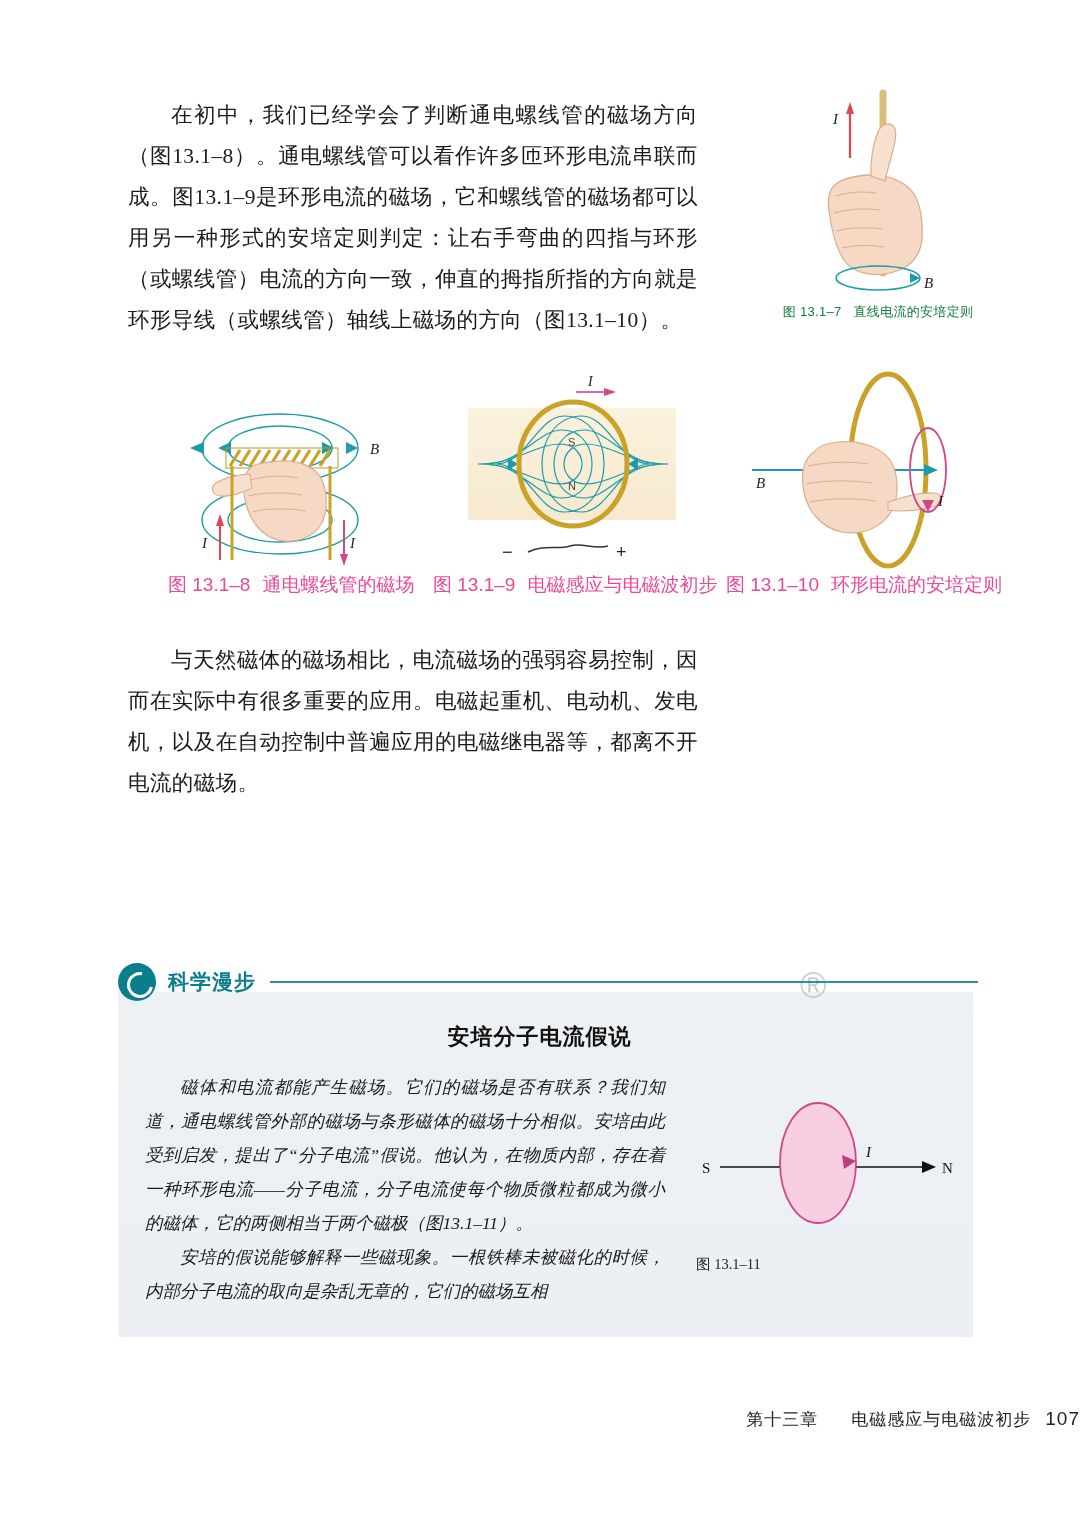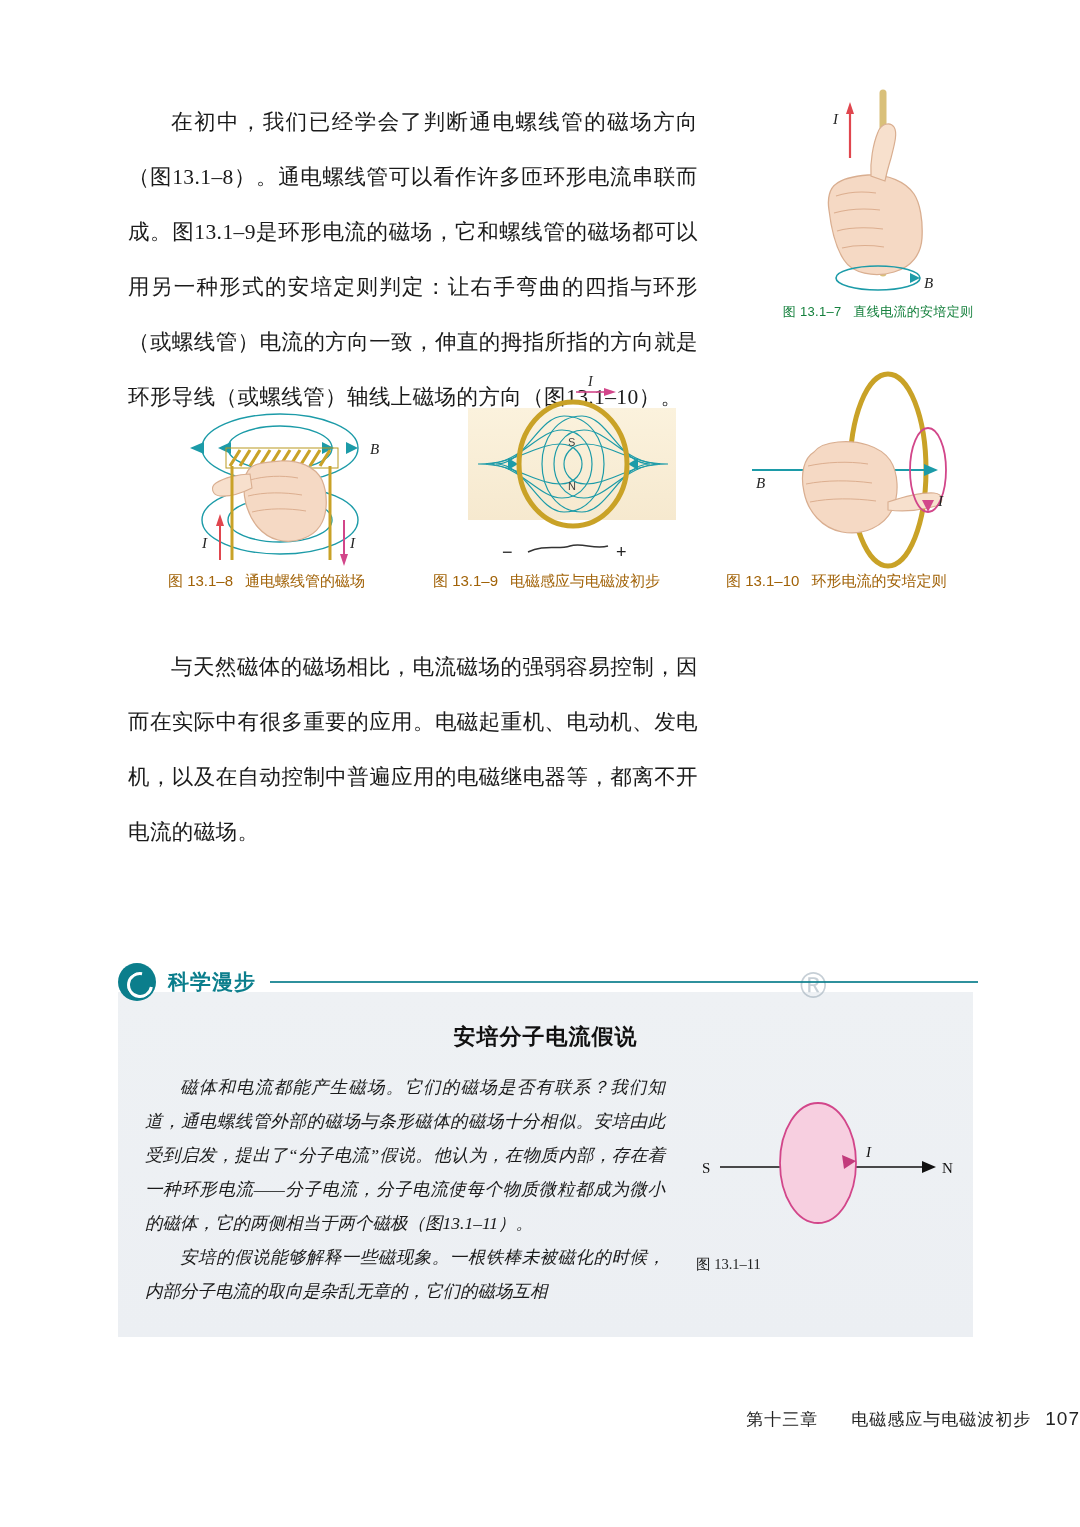--- a/index.html
+++ b/index.html
@@ -12,21 +12,21 @@
   }
   .page{position:absolute;inset:0;}
 
   
   .col-left{
     position:absolute;left:128px;top:95px;width:570px;
   }
   p.body-text{
     margin:0 0 0 0;
     font-size:21.5px;
-    line-height:55px;
+    line-height:41px;
     color:#1a1a1a;
     text-align:justify;
     text-indent:2em;
     letter-spacing:0.4px;
   }
 
   
   .fig7{
     position:absolute;left:728px;top:88px;width:300px;
   }
@@ -38,21 +38,21 @@
   }
   .caption .num{margin-right:12px;}
 
   
   .figrow{position:absolute;left:128px;top:370px;width:900px;height:230px;}
   .fig{position:absolute;top:0;}
   .fig8{left:30px;width:250px;}
   .fig9{left:330px;width:230px;}
   .fig10{left:610px;width:250px;}
   .figcaptions{position:absolute;left:128px;top:572px;width:900px;height:26px;}
-  .figcaptions .c{position:absolute;font-size:15px;color:#a16207;
+  .figcaptions .c{position:absolute;font-size:19px;color:#ec4899;
      font-family:"Liberation Sans","DejaVu Sans",sans-serif;white-space:nowrap;}
   .c8{left:40px;}
   .c9{left:305px;}
   .c10{left:598px;}
   .figcaptions .num{margin-right:12px;}
 
   
   .col-left2{position:absolute;left:128px;top:640px;width:570px;}
 
   
@@ -85,21 +85,21 @@
     position:absolute;left:250px;top:960px;width:620px;height:200px;
     pointer-events:none;opacity:.12;color:#7d8fa0;
     font-size:150px;font-family:"Liberation Serif",serif;
     letter-spacing:22px;white-space:nowrap;
   }
   .wm-r{
     position:absolute;left:800px;top:965px;font-size:36px;color:#8fa0ae;
     opacity:.5;font-family:"Liberation Sans",sans-serif;
   }
   .sci-h2{
-    position:absolute;left:118px;top:1022px;width:855px;text-align:center;
+    position:absolute;left:112px;top:1022px;width:855px;text-align:center;
     font-size:22px;font-weight:bold;color:#111;letter-spacing:1px;
     font-family:"Liberation Sans","DejaVu Sans",sans-serif;
   }
   .sci-text{
     position:absolute;left:145px;top:1070px;width:520px;
   }
   .sci-text p{
     margin:0;font-size:17.5px;line-height:34px;color:#1a1a1a;
     text-align:justify;text-indent:2em;font-style:italic;
     font-family:"Liberation Serif","DejaVu Serif",serif;

